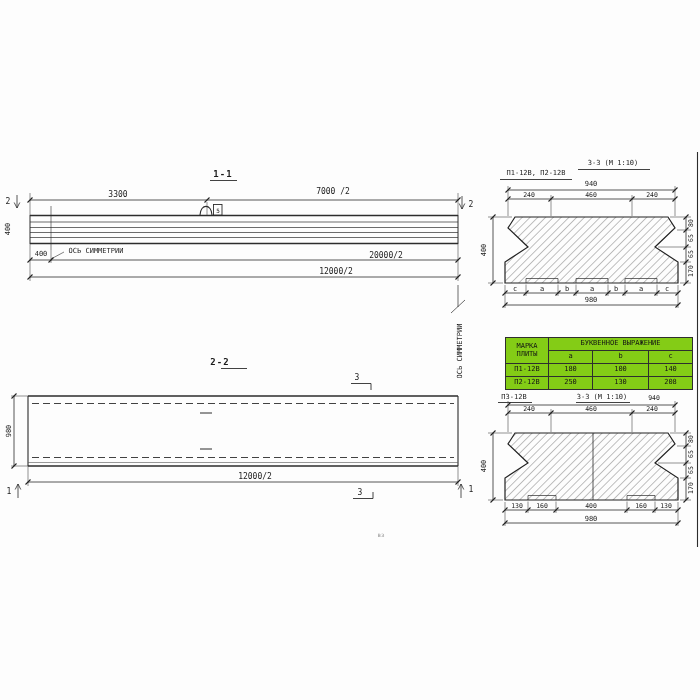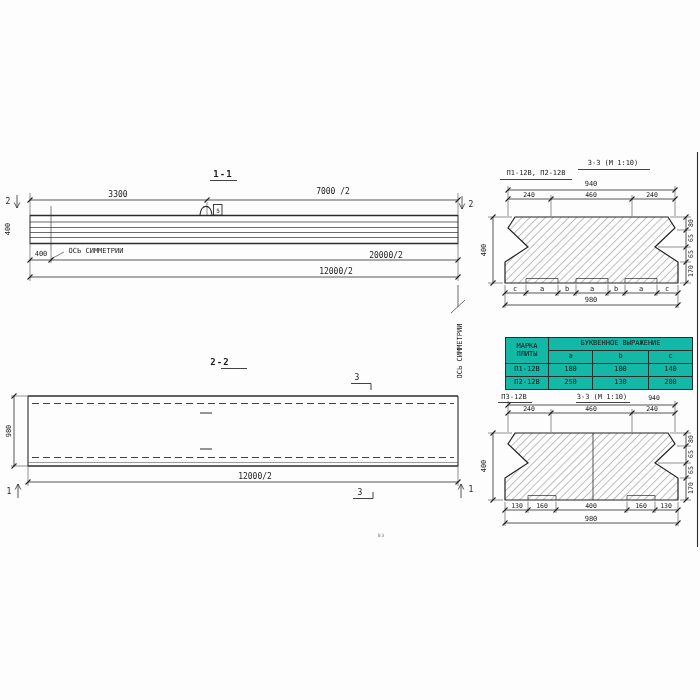--- a/index.html
+++ b/index.html
@@ -8,21 +8,21 @@
   #linework{position:absolute;left:0;top:0;}
   .t{position:absolute;font:8px "DejaVu Sans Mono",monospace;color:#1b1b1b;white-space:nowrap;
      transform:translate(-50%,-50%);z-index:2;}
   .v{transform:translate(-50%,-50%) rotate(-90deg);}
   .s9{font-size:9px;font-weight:bold;letter-spacing:1px;}
   .s7{font-size:7px;}
   .s65{font-size:6.5px;}
   .s6{font-size:6px;}
   .faint{color:#9a9a9a;}
   table.spec{position:absolute;left:505px;top:337px;z-index:2;border-collapse:collapse;
-     font:7px "DejaVu Sans Mono",monospace;color:#141414;text-align:center;background:#14b8a6;}
+     font:7px "DejaVu Sans Mono",monospace;color:#141414;text-align:center;background:#84cc16;}
   table.spec td{border:1px solid #2e2e2e;padding:0 1px;height:12px;line-height:1.05;}
   td.w1{width:40px;} td.w2{width:41px;} td.w3{width:53px;} td.w4{width:41px;}
 </style>
 </head>
 <body>
 
 <div id="canvas">
 
   <svg id="linework" width="700" height="700" viewBox="0 0 700 700">
     <defs>

